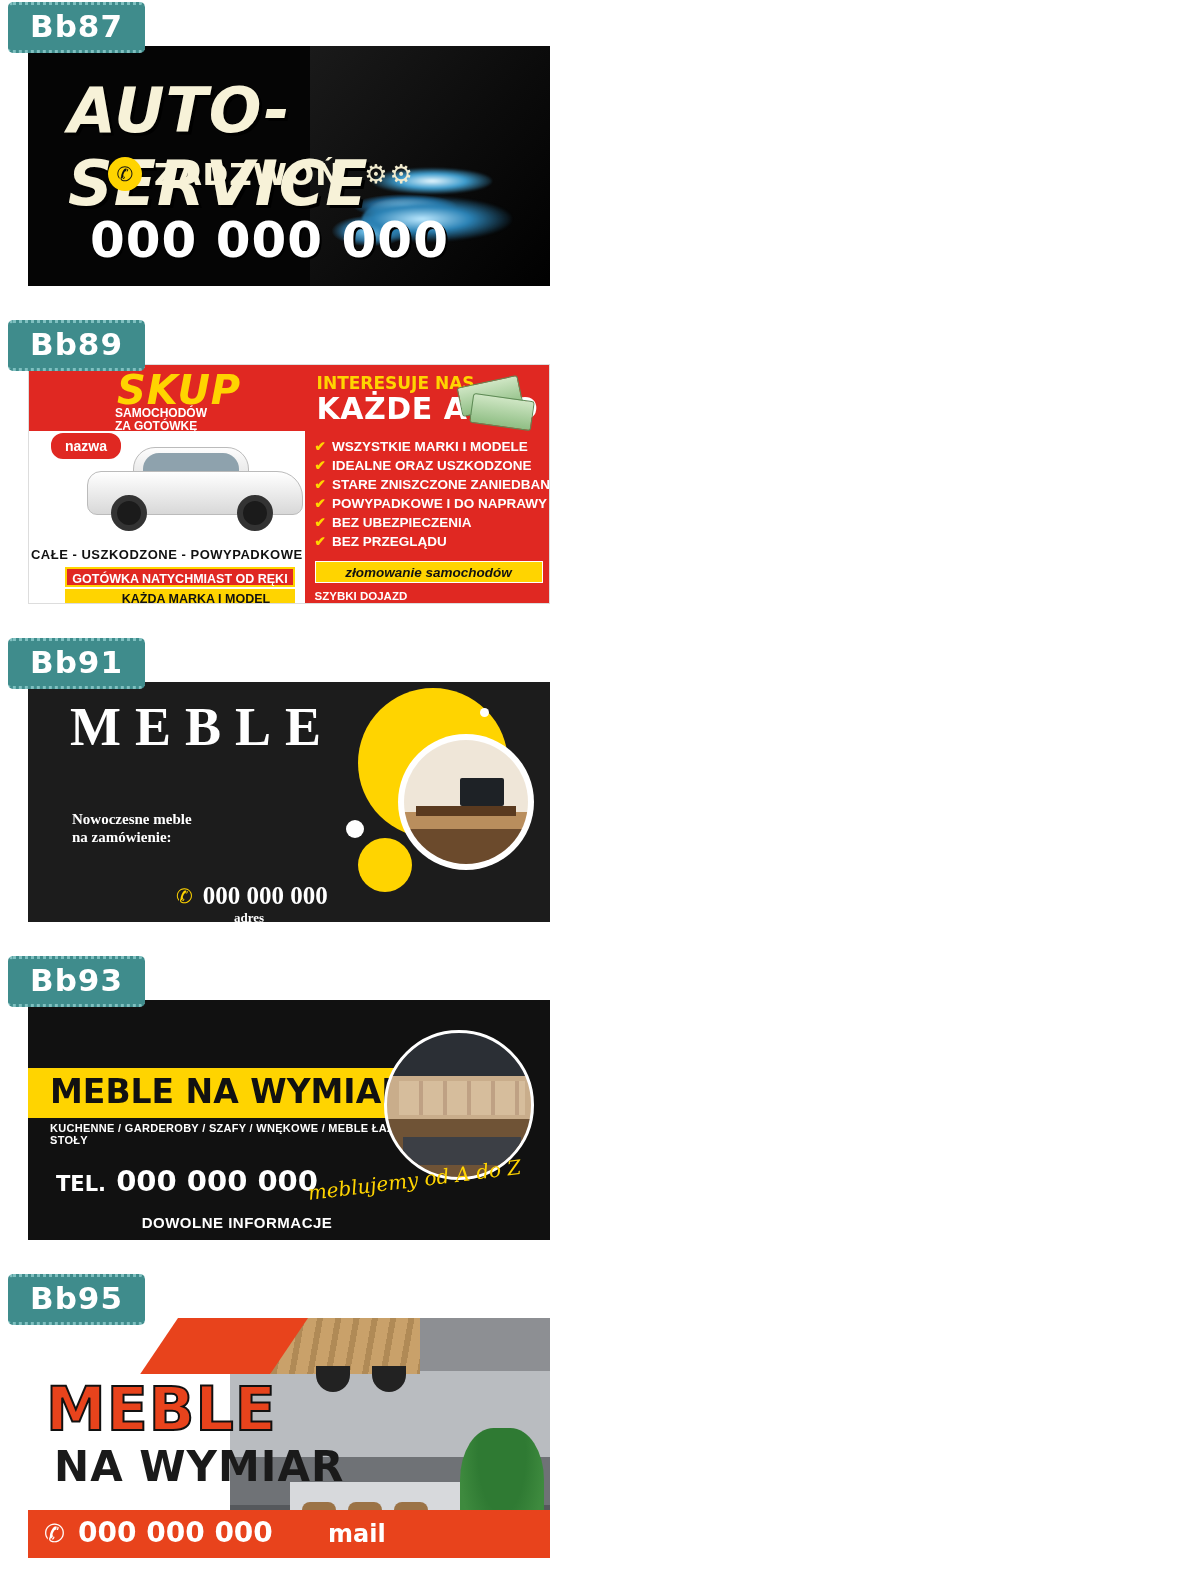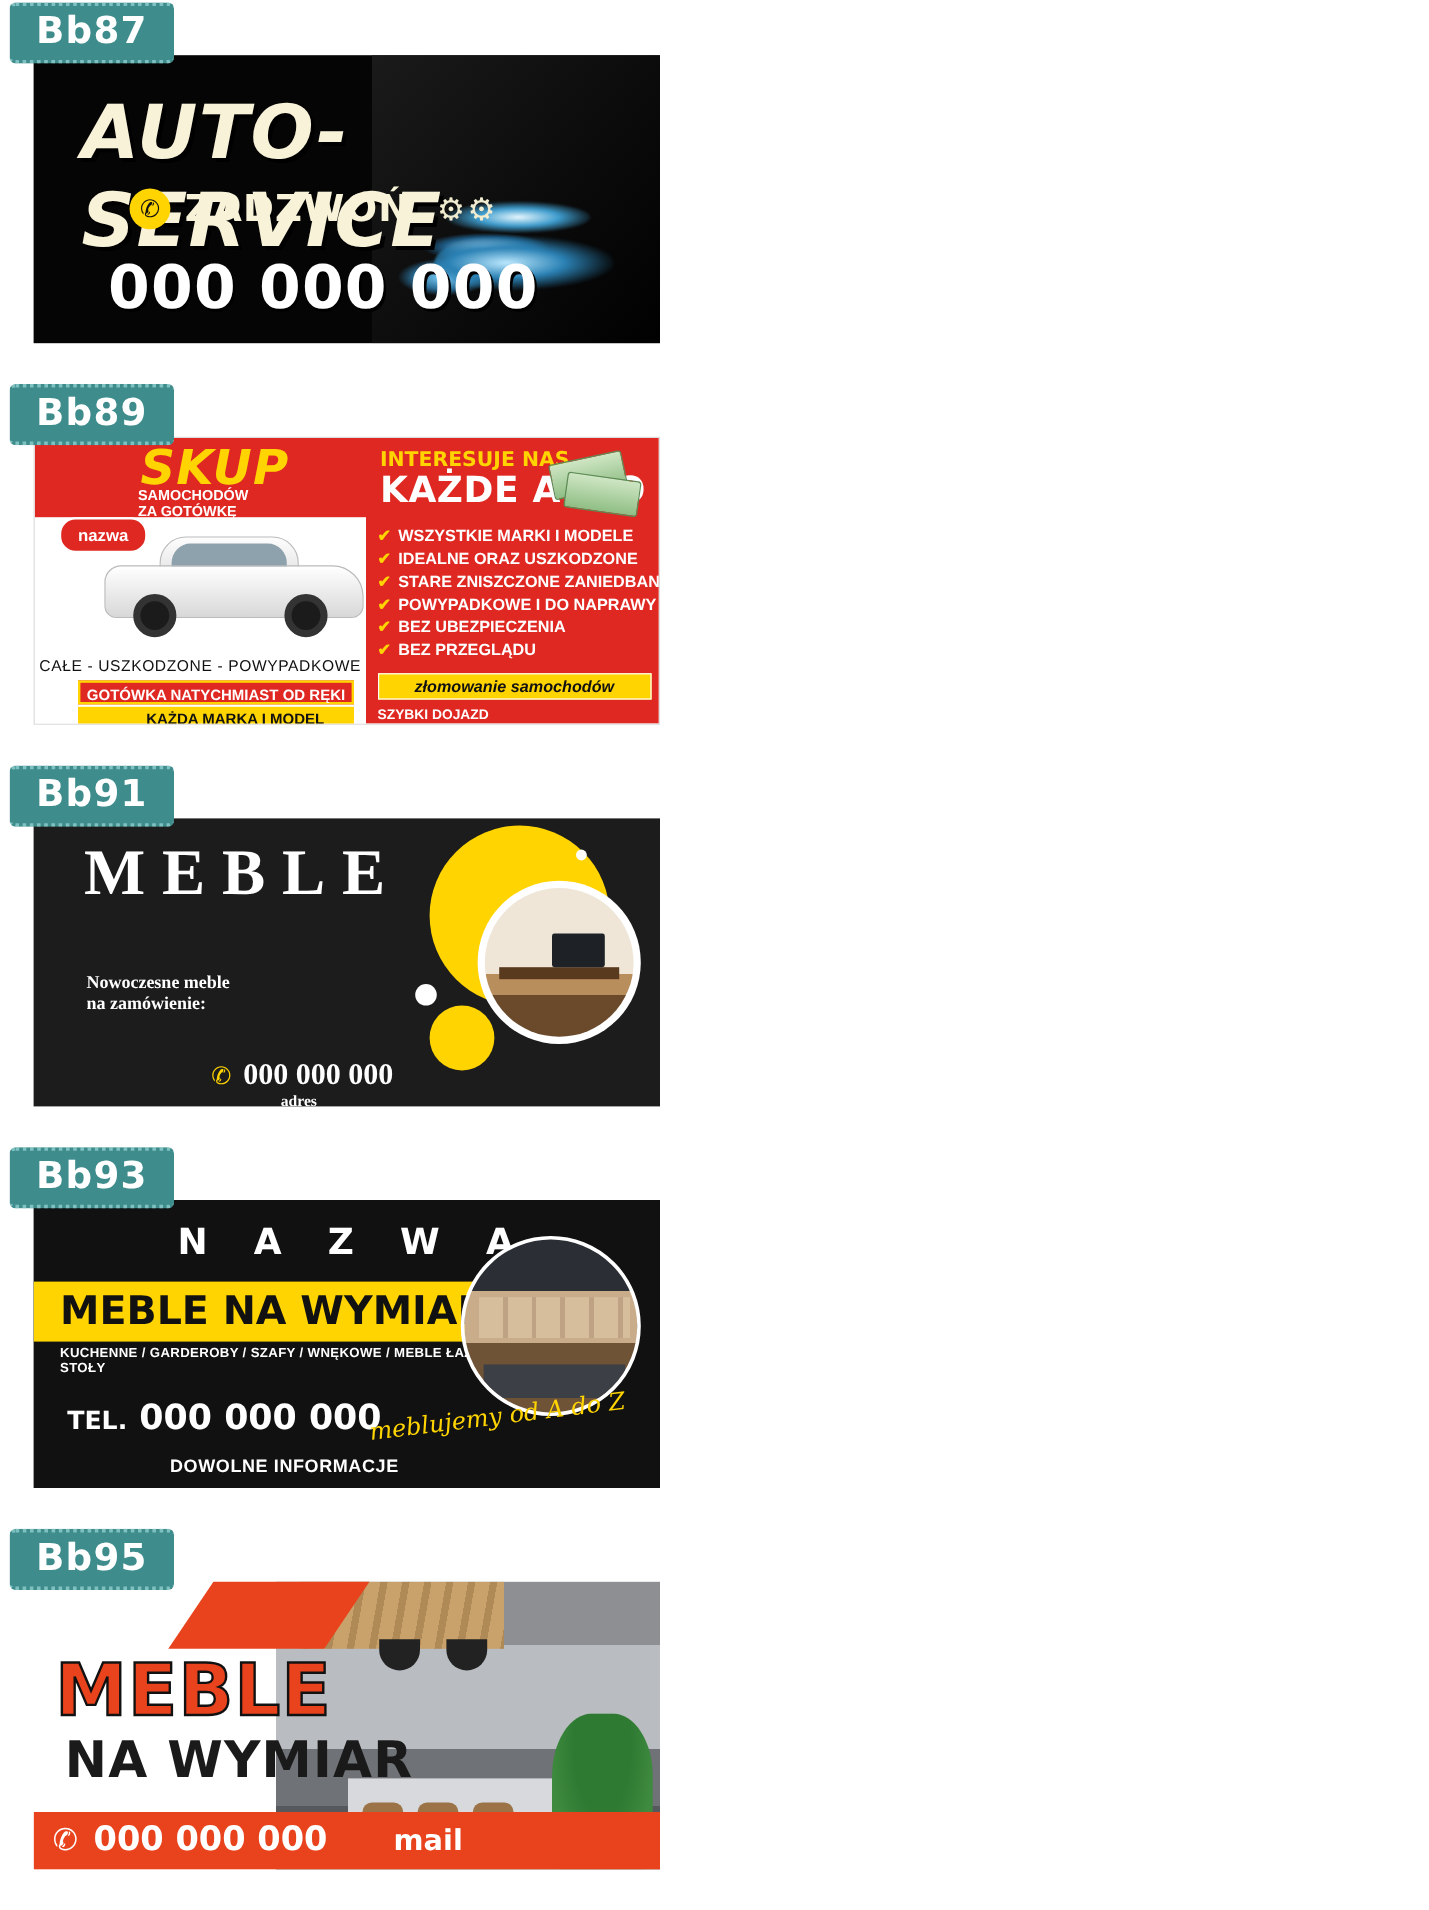--- a/index.html
+++ b/index.html
@@ -136,21 +136,21 @@
     background: #8ea2ad; border-radius: 16px 16px 0 0;
   }
   .b89 .car .w1, .b89 .car .w2 {
     position: absolute; top: 58px; width: 36px; height: 36px; border-radius: 50%;
     background: #1b1b1b; border: 6px solid #333;
   }
   .b89 .car .w1 { left: 30px; }
   .b89 .car .w2 { left: 156px; }
   .b89 .cale {
     position: absolute; left: 0; width: 100%; text-align: center; top: 182px;
-    font-size: 13px; font-weight: normal; color: #111; letter-spacing: .5px;
+    font-size: 13px; font-weight: bold; color: #111; letter-spacing: .5px;
   }
   .b89 .bar {
     position: absolute; left: 36px; width: 230px; height: 20px;
     font-size: 12.5px; font-weight: bold; text-align: center; line-height: 20px;
   }
   .b89 .bar1 { top: 202px; background: #e02822; color: #fff; border: 2px solid #ffd400; }
   .b89 .bar2 { top: 224px; background: #ffd400; color: #111; padding-left: 32px; }
   .b89 .int {
     position: absolute; left: 12px; top: 8px; color: #ffd400;
     font-size: 17px; font-weight: bold; font-family: "DejaVu Sans", sans-serif;
@@ -464,21 +464,20 @@
     </div>
 
     <div class="cell">
       
       
     </div>
 
     <div class="cell">
       <div class="badge">Bb93</div>
       <div class="banner b93">
-        <div class="nazwa">N A Z W A</div>
         <div class="ybar">
           <span>MEBLE NA WYMIAR</span>
         </div>
         <div class="subline">KUCHENNE / GARDEROBY / SZAFY / WNĘKOWE / MEBLE ŁAZIENKOWE / SYPIALNIE / STOŁY</div>
         <div class="circle">
           <div class="cab"></div>
           <div class="isle"></div>
         </div>
         <div class="tel">
           <span class="lbl">TEL.</span>

